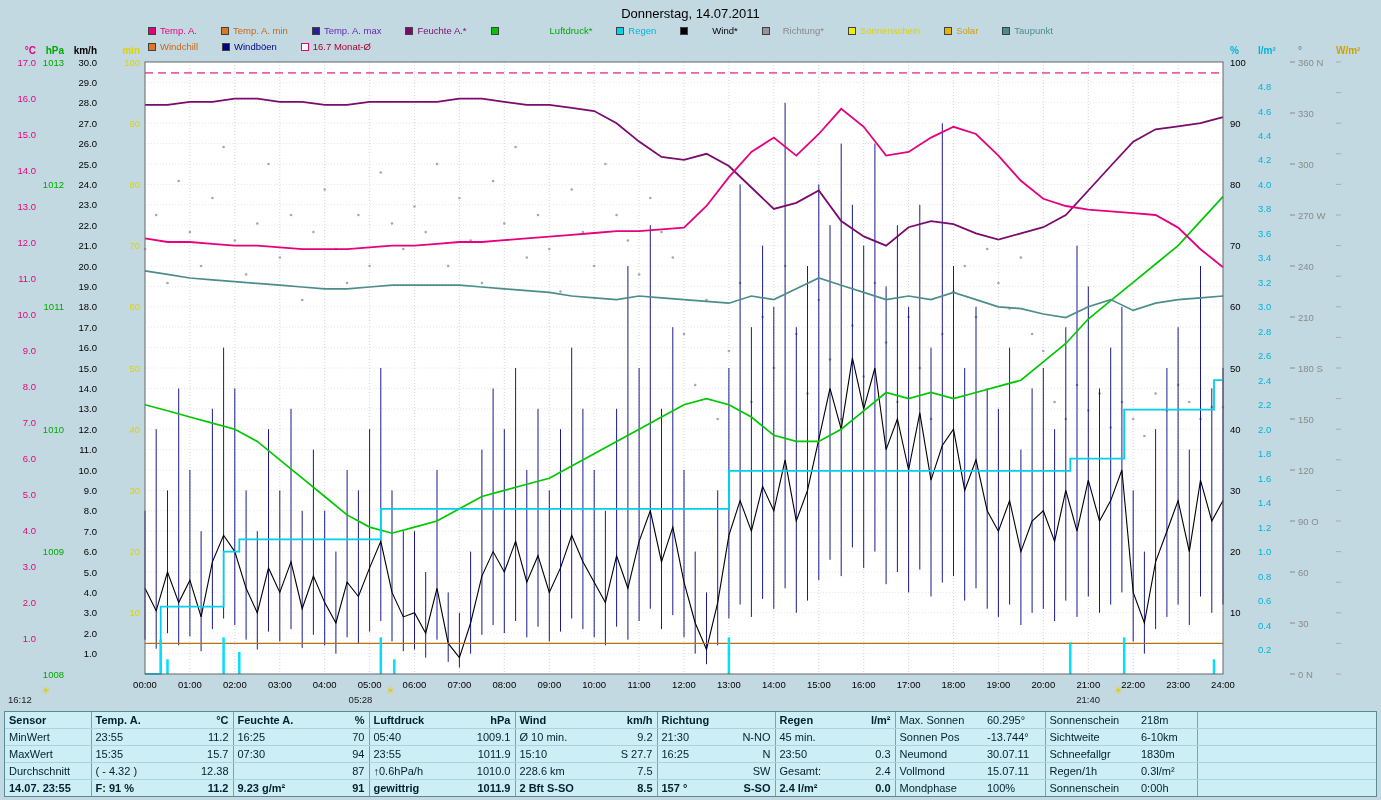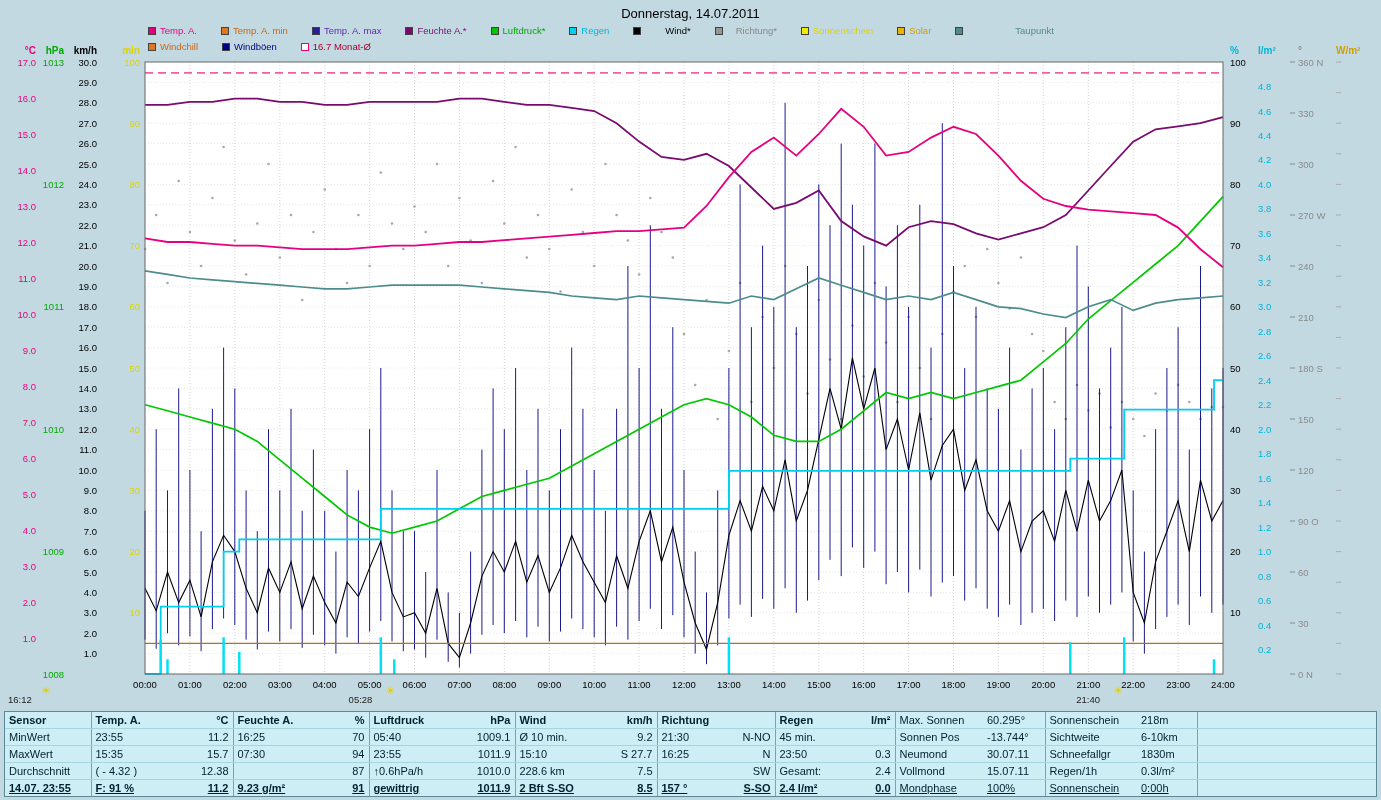--- a/index.html
+++ b/index.html
@@ -23,21 +23,21 @@
   #chart-svg { position:absolute; top:34px; left:0; font-family:"Liberation Sans", sans-serif; }
   .stats-wrap {
     position:absolute; top:711px; left:4px; width:1373px;
     border:1px solid #5a8a98; background:#cdeef5;
   }
   .stats { width:100%; border-collapse:collapse; table-layout:fixed; font-size:11px; color:#002030; }
   .stats td {
     height:16px; line-height:16px; padding:0 4px;
     border-bottom:1px solid #a5d5de; white-space:nowrap; overflow:hidden;
   }
-  .stats tr:last-child td { border-bottom:none;text-decoration:underline; }
+  .stats tr:last-child td { border-bottom:none; }
   .stats td.sep { border-left:1px solid #6fa8b5; }
   .stats td.num { text-align:right; }
   .stats td.b {  font-weight:bold;margin-left:16px; }
 </style>
 </head>
 <body>
 
 <div class="title">Donnerstag, 14.07.2011</div>
 
 <div class="legend-row legend-row1">
@@ -52,21 +52,21 @@
   <span class="li">
       <span class="sw" style="background: rgb(42, 30, 150); border-color: rgb(64, 64, 64);"></span>
       <span class="lt" style="color: rgb(100, 40, 180);">Temp. A. max</span>
     </span>
   <span class="li">
       <span class="sw" style="background: rgb(122, 10, 110); border-color: rgb(64, 64, 64);"></span>
       <span class="lt" style="color: rgb(122, 10, 110);">Feuchte A.*</span>
     </span>
   <span class="li">
       <span class="sw" style="background: rgb(0, 200, 0); border-color: rgb(64, 64, 64);"></span>
-      <span class="lt" style="color: rgb(0, 168, 0);">Luftdruck*</span>
+      <span class="lt" style="color: rgb(0, 168, 0); margin-left: 47px;">Luftdruck*</span>
     </span>
   <span class="li">
       <span class="sw" style="background: rgb(0, 210, 240); border-color: rgb(64, 64, 64);"></span>
       <span class="lt" style="color: rgb(0, 180, 216);">Regen</span>
     </span>
   <span class="li">
       <span class="sw" style="background: rgb(0, 0, 0); border-color: rgb(64, 64, 64);"></span>
       <span class="lt" style="color: rgb(0, 0, 0); margin-left: 20px;">Wind*</span>
     </span>
   <span class="li">
@@ -76,21 +76,21 @@
   <span class="li">
       <span class="sw" style="background: rgb(240, 238, 0); border-color: rgb(64, 64, 64);"></span>
       <span class="lt" style="color: rgb(221, 211, 0);">Sonnenschein</span>
     </span>
   <span class="li">
       <span class="sw" style="background: rgb(232, 180, 0); border-color: rgb(64, 64, 64);"></span>
       <span class="lt" style="color: rgb(208, 160, 0);">Solar</span>
     </span>
   <span class="li">
       <span class="sw" style="background: rgb(77, 140, 140); border-color: rgb(64, 64, 64);"></span>
-      <span class="lt" style="color: rgb(77, 140, 140); margin-left: 48px;">Taupunkt</span>
+      <span class="lt" style="color: rgb(77, 140, 140);">Taupunkt</span>
     </span>
 </div>
 
 <div class="legend-row legend-row2">
   <span class="li">
       <span class="sw" style="background: rgb(224, 120, 32); border-color: rgb(64, 64, 64);"></span>
       <span class="lt" style="color: rgb(204, 100, 20); text-align: right;">Windchill</span>
     </span>
   <span class="li">
       <span class="sw" style="background: rgb(0, 0, 130); border-color: rgb(64, 64, 64);"></span>

